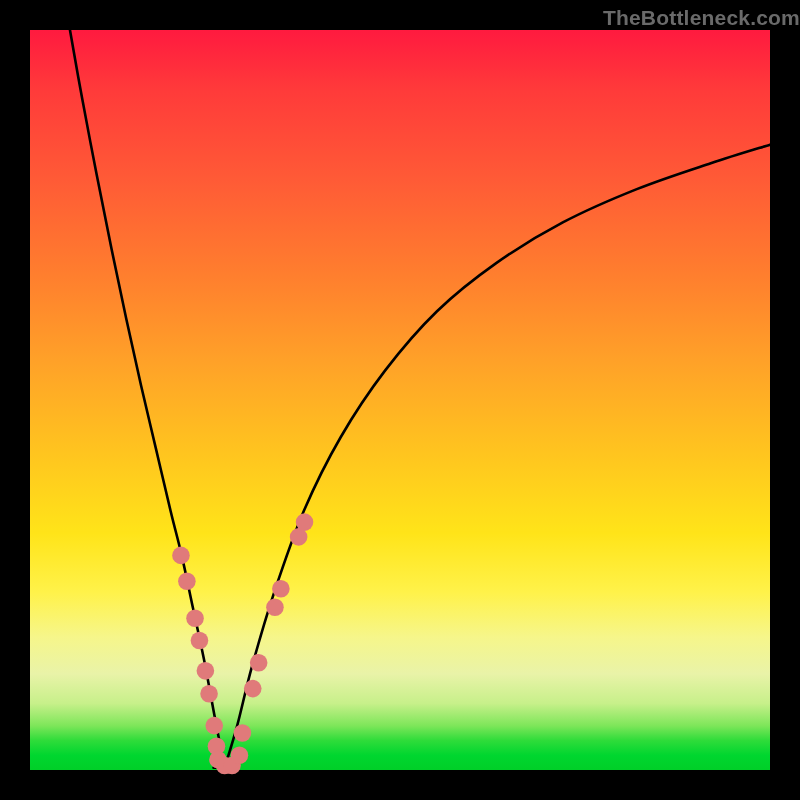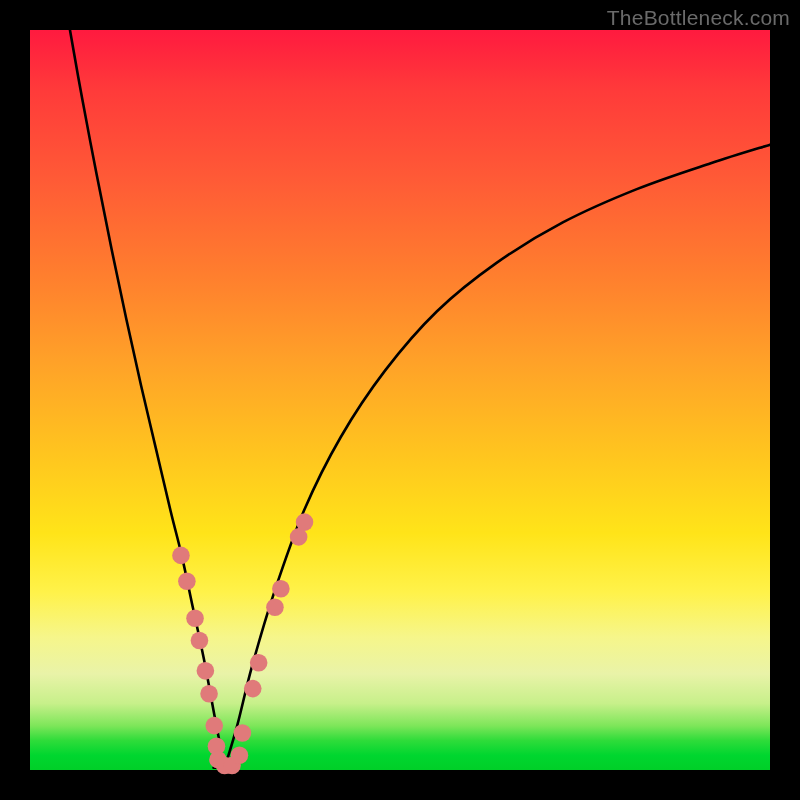--- a/index.html
+++ b/index.html
@@ -39,24 +39,24 @@
       #e9f3a8 87%,
       #c7f08a 91%,
       #7ee65a 94%,
       #2fdc3a 96%,
       #00d62f 98%,
       #00cf28 100%);
   }
   .watermark {
     position: absolute;
     top: 6px;
-    right: 10px;
+    right: 0;
     color: #6a6a6a;
     font-size: 21px;
-    font-weight: 400;
+    font-weight: 700;
     letter-spacing: 0.2px;
     user-select: none;
   }
   svg.curve {
     position: absolute;
     left: 0;
     top: 0;
     width: 740px;
     height: 740px;
     overflow: visible;

